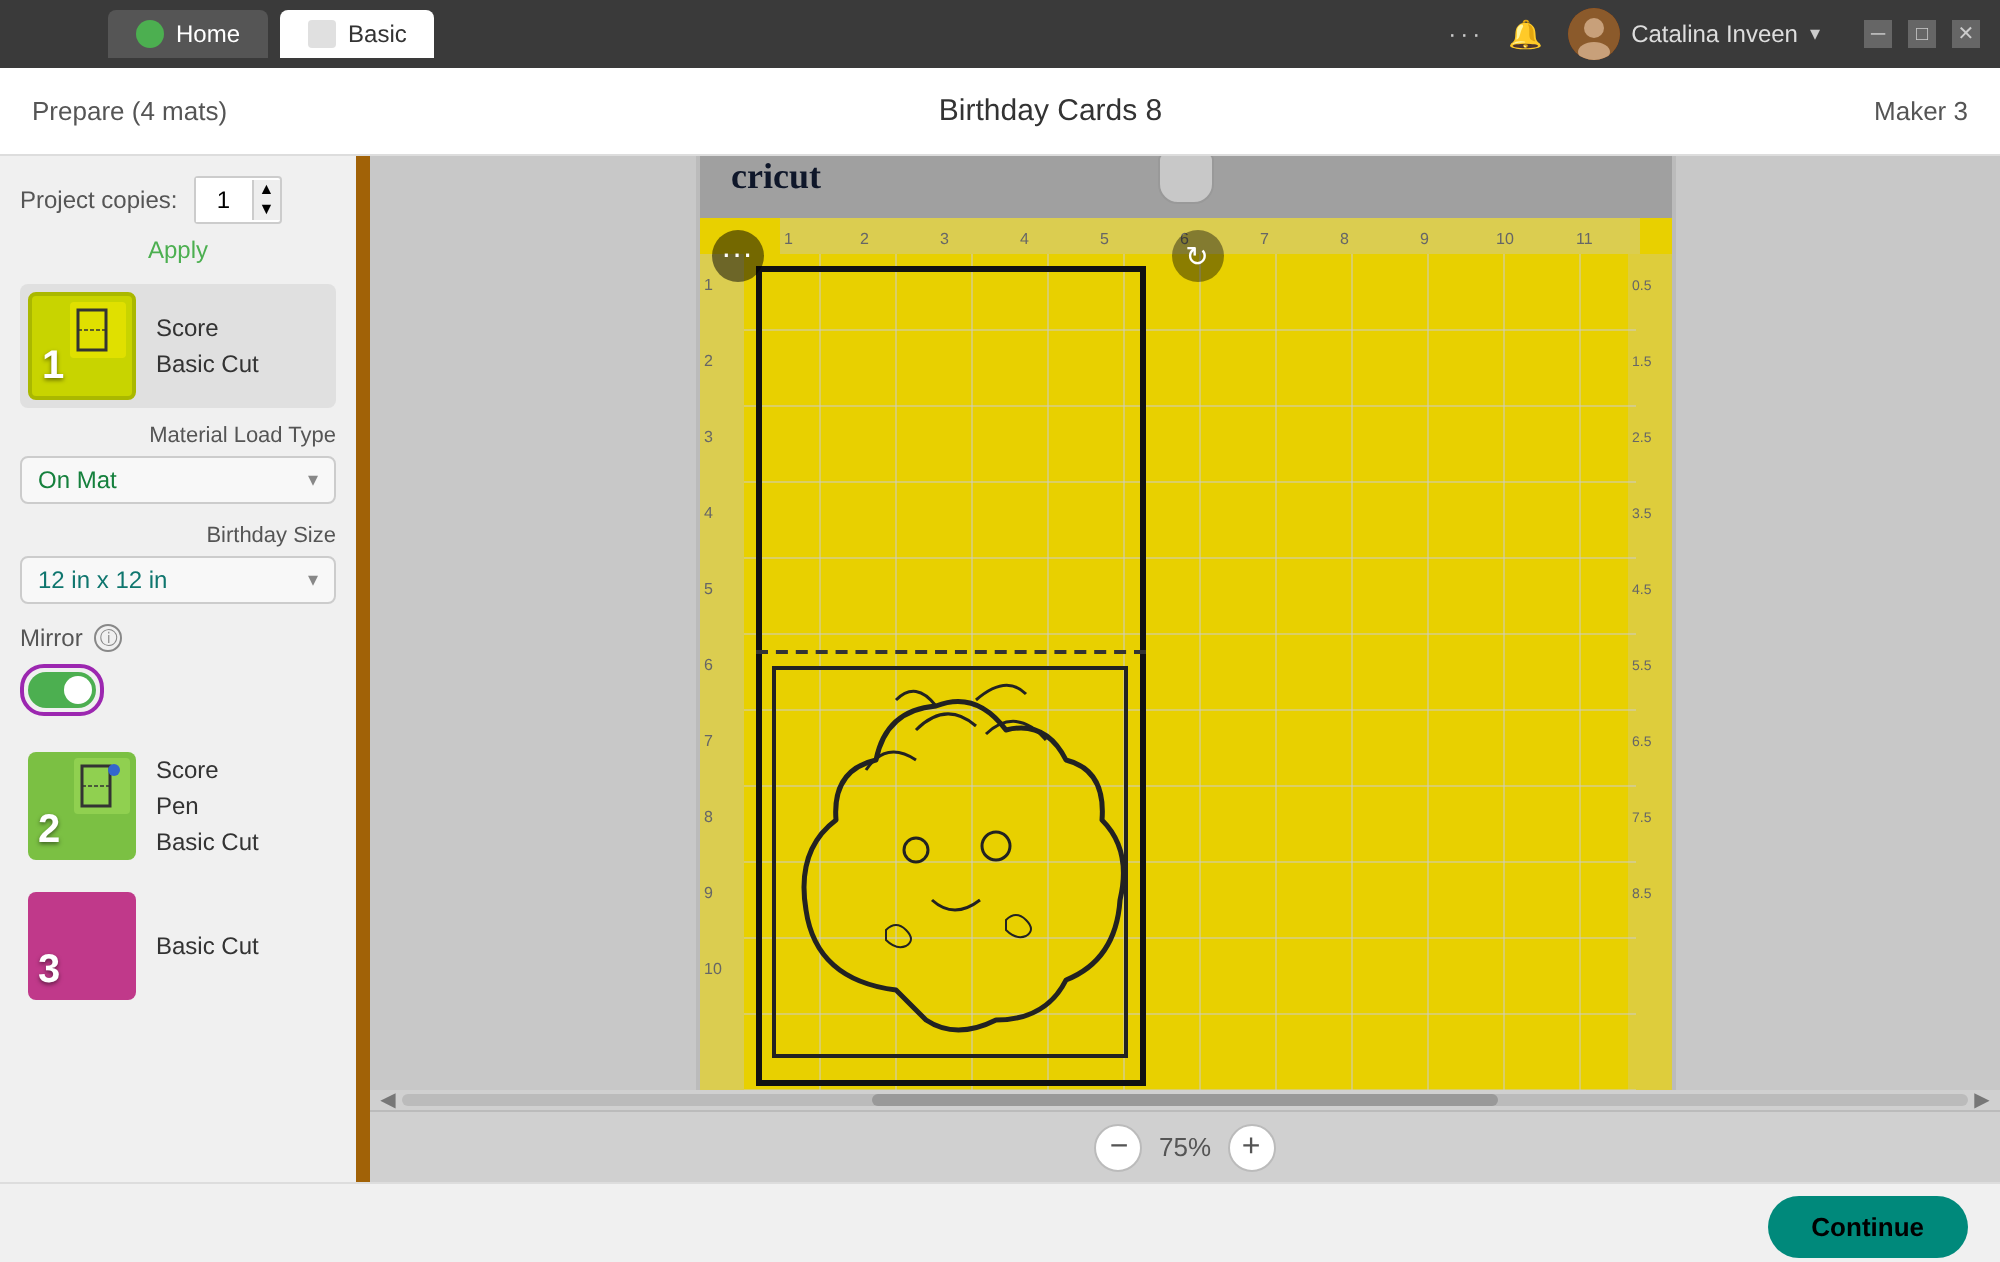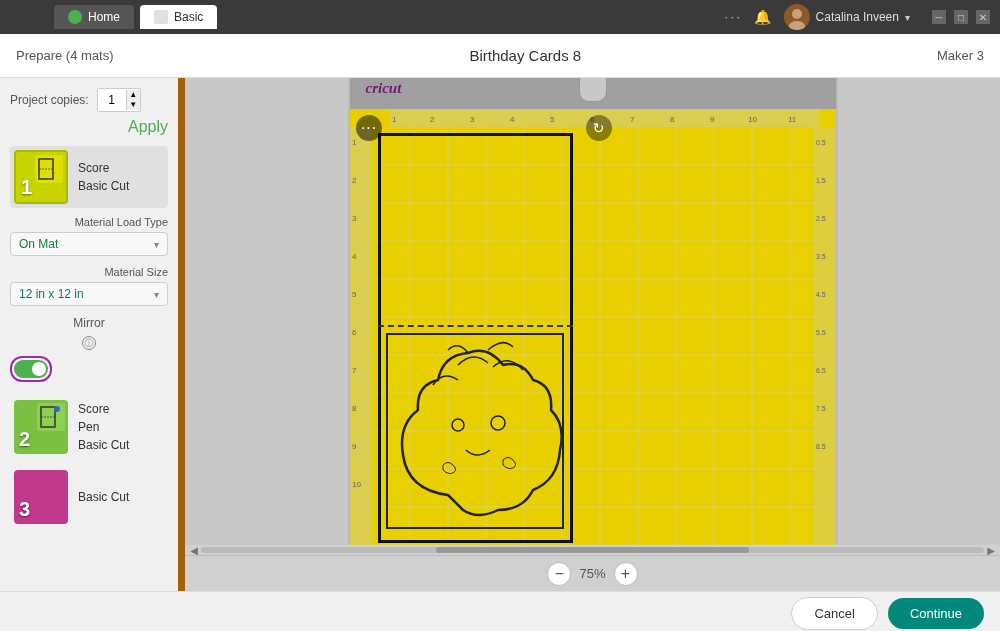--- a/index.html
+++ b/index.html
@@ -29,37 +29,37 @@
     .main-layout { display: flex; height: calc(631px - 34px - 40px - 44px); }
 
     
     .sidebar {
       width: 185px; background: #f0f0f0; border-right: 7px solid #a16207; overflow-y: auto; padding: 10px 10px 0 10px; flex-shrink: 0;
     }
     .project-copies { display: flex; align-items: center; gap: 8px; margin-bottom: 6px; }
     .copies-label { font-size: 12px; color: #555; }
     .copies-input { width: 30px; height: 20px; border: none; text-align: center; font-size: 12px; outline: none; }
     .copies-arrow { width: 14px; height: 10px; background: #eee; border: none; cursor: pointer; font-size: 8px; line-height: 1; display: flex; align-items: center; justify-content: center; border-left: 1px solid #ccc; }
-    .apply-btn { color: #4caf50; font-size: 16px; cursor: pointer; font-weight: 500; margin-bottom: 10px; text-align: right; }
+    .apply-btn { color: #4caf50; font-size: 12px; cursor: pointer; font-weight: 500; margin-bottom: 10px; text-align: center; }
 
     
     .mat-item { display: flex; align-items: center; gap: 10px; margin-bottom: 8px; cursor: pointer; padding: 4px; border-radius: 4px; }
     .mat-thumb { width: 52px; height: 52px; border-radius: 4px; display: flex; align-items: center; justify-content: center; font-size: 22px; font-weight: bold; color: #fff; position: relative; flex-shrink: 0; }
     .mat-info { font-size: 12px; color: #333; line-height: 1.5; }
 
     .mat-item.active-mat { background: #e0e0e0; }
     .mat-item.active-mat .mat-thumb { border: 2px solid #4caf50; }
 
     
     .settings-section { margin-bottom: 10px; }
     .settings-label { font-size: 11px; color: #555; margin-bottom: 4px; text-align: right; }
     .settings-select { display: flex; align-items: center; gap: 4px; background: #f8f8f8; border: 1px solid #ccc; border-radius: 4px; padding: 4px 8px; font-size: 12px; cursor: pointer; width: 100%; }
 
     
-    .mirror-row { display: flex; align-items: center; gap: 6px; margin-bottom: 6px; flex-direction: column; }
+    .mirror-row { display: flex; align-items: center; gap: 6px; margin-bottom: 6px; }
     .mirror-label { font-size: 12px; color: #555; }
     .mirror-info { width: 14px; height: 14px; border-radius: 50%; border: 1px solid #888; color: #888; font-size: 9px; display: flex; align-items: center; justify-content: center; cursor: pointer; }
     .toggle-wrap { border: 2px solid #9c27b0; border-radius: 12px; padding: 2px; display: inline-flex; }
     .toggle { width: 34px; height: 18px; border-radius: 9px; background: #4caf50; position: relative; cursor: pointer; }
     .toggle-knob { width: 14px; height: 14px; border-radius: 50%; background: #fff; position: absolute; top: 2px; left: 2px; transition: left 0.2s; }
     .toggle.on .toggle-knob { left: 18px; }
 
     
     .canvas-area { flex: 1; background: #c8c8c8; position: relative; overflow: hidden; display: flex; flex-direction: column; }
     .canvas-content { flex: 1; display: flex; align-items: center; justify-content: center; overflow: hidden; position: relative; }
@@ -69,21 +69,21 @@
     .mat-btn-refresh { position: absolute; top: 48px; right: 30px; width: 26px; height: 26px; border-radius: 50%; background: rgba(0,0,0,0.4); color: #fff; border: none; cursor: pointer; font-size: 14px; display: flex; align-items: center; justify-content: center; }
 
     
     .zoom-bar { height: 36px; background: #d0d0d0; display: flex; align-items: center; justify-content: center; gap: 8px; border-top: 1px solid #bbb; }
     .zoom-btn { width: 24px; height: 24px; border-radius: 50%; background: #fff; border: 1px solid #bbb; cursor: pointer; font-size: 16px; display: flex; align-items: center; justify-content: center; color: #555; }
     .zoom-val { font-size: 13px; color: #555; }
 
     
     .bottom-bar { height: 44px; background: #f0f0f0; border-top: 1px solid #ddd; display: flex; align-items: center; justify-content: flex-end; padding: 0 16px; gap: 10px; }
     .btn-cancel { padding: 8px 22px; border-radius: 20px; border: 1px solid #ccc; background: #fff; font-size: 13px; cursor: pointer; color: #333; }
-    .btn-continue { padding: 8px 22px; border-radius: 20px; border: none; background: #00897b; color: #ffffff; font-size: 13px; cursor: pointer; font-weight: 400; }
+    .btn-continue { padding: 8px 22px; border-radius: 20px; border: none; background: #00897b; color: #000000; font-size: 13px; cursor: pointer; font-weight: 700; }
 
     
     .scroll-h { background: #d0d0d0; height: 10px; display: flex; align-items: center; padding: 0 2px; }
     .scroll-track { flex: 1; height: 6px; background: #bbb; border-radius: 3px; position: relative; }
     .scroll-thumb { position: absolute; left: 30%; width: 40%; height: 6px; background: #999; border-radius: 3px; }
     .scroll-arrow { width: 14px; height: 14px; cursor: pointer; color: #777; font-size: 10px; display: flex; align-items: center; justify-content: center; }
   </style>
 </head>
 <body>
 
@@ -161,21 +161,21 @@
     <div class="settings-section">
       <div class="settings-label">Material Load Type</div>
       <div class="settings-select">
         <span style="color:#15803d;flex:1;">On Mat</span>
         <span style="color:#888;font-size:10px;">▾</span>
       </div>
     </div>
 
     
     <div class="settings-section">
-      <div class="settings-label">Material Size</div>
+      <div class="settings-label">Birthday Size</div>
       <div class="settings-select">
         <span style="flex:1;color:#0f766e;">12 in x 12 in</span>
         <span style="color:#888;font-size:10px;">▾</span>
       </div>
     </div>
 
     
     <div class="mirror-row">
       <span class="mirror-label">Mirror</span>
       <div class="mirror-info">ⓘ</div>
@@ -216,21 +216,21 @@
   </div>
 
   <div class="canvas-area">
     <div class="canvas-content">
 
       <div style="position:relative;width:490px;height:490px;">
 
         <div style="width:490px;height:490px;background:#e8d000;border-radius:8px;border:2px solid #bbb;position:relative;overflow:hidden;">
 
           <div style="height:40px;background:#a0a0a0;display:flex;align-items:center;position:relative;">
-            <span style="position:absolute;left:16px;font-style:italic;font-family:Georgia,serif;font-size:15px;color:#701a75;font-weight:bold;">cricut</span>
+            <span style="position:absolute;left:16px;font-family:Georgia,serif;font-size:18px;color:#0f172a;font-weight:bold;">cricut</span>
 
             <div style="margin:0 auto;width:28px;height:26px;background:#c8c8c8;border-radius:4px 4px 10px 10px;border:1px solid #999;"></div>
           </div>
 
           <div style="position:absolute;top:40px;left:40px;right:16px;height:18px;display:flex;align-items:center;background:rgba(200,200,200,0.4);">
             <svg width="100%" height="18">
               <text x="2" y="13" font-size="8" fill="#666">1</text>
               <text x="40" y="13" font-size="8" fill="#666">2</text>
               <text x="80" y="13" font-size="8" fill="#666">3</text>
               <text x="120" y="13" font-size="8" fill="#666">4</text>
@@ -349,15 +349,14 @@
     <div class="zoom-bar">
       <button class="zoom-btn">−</button>
       <span class="zoom-val">75%</span>
       <button class="zoom-btn">+</button>
     </div>
   </div>
 
 </div>
 
 <div class="bottom-bar">
-  <button class="btn-cancel">Cancel</button>
   <button class="btn-continue">Continue</button>
 </div>
 
 </body></html>

